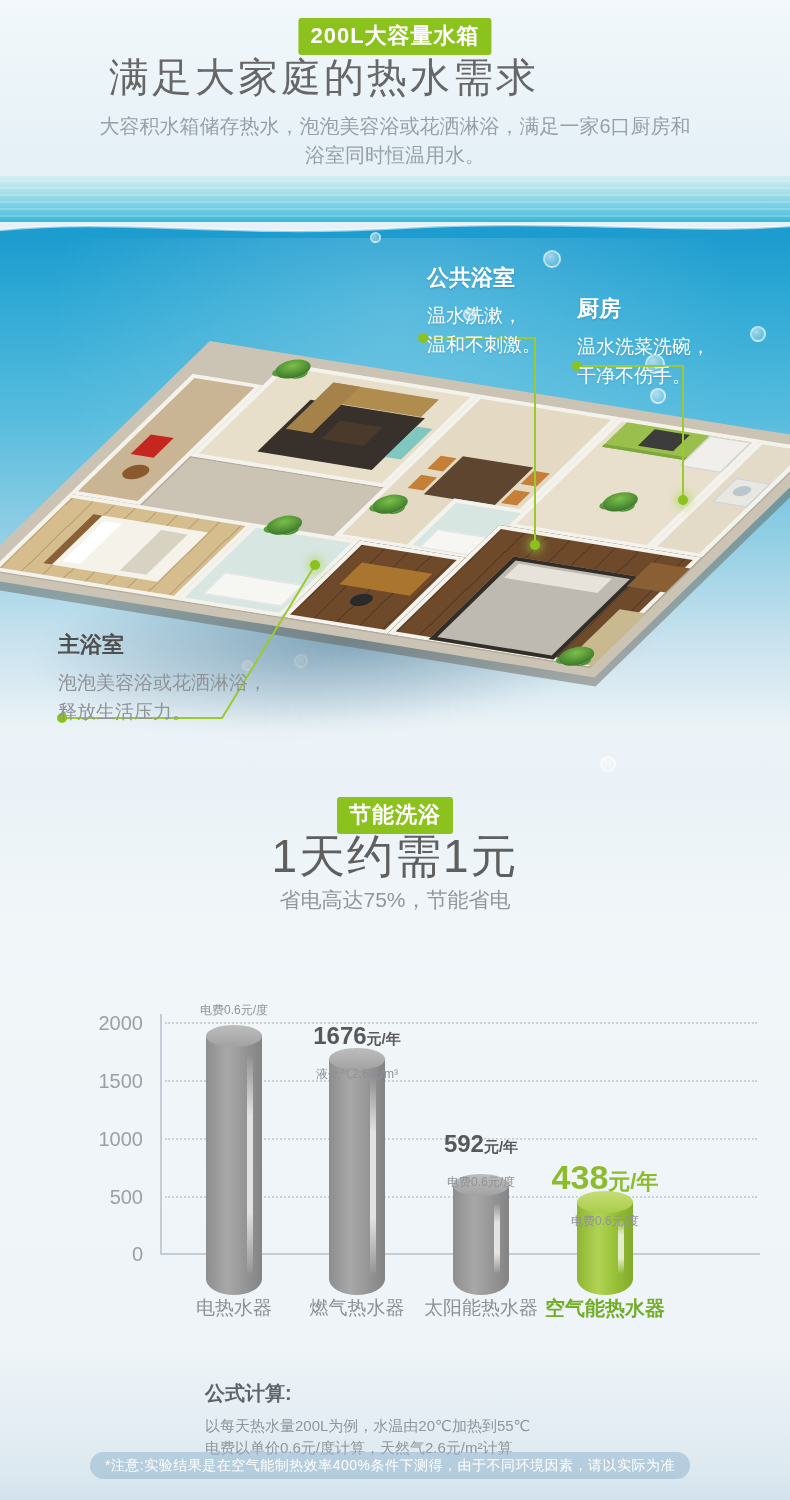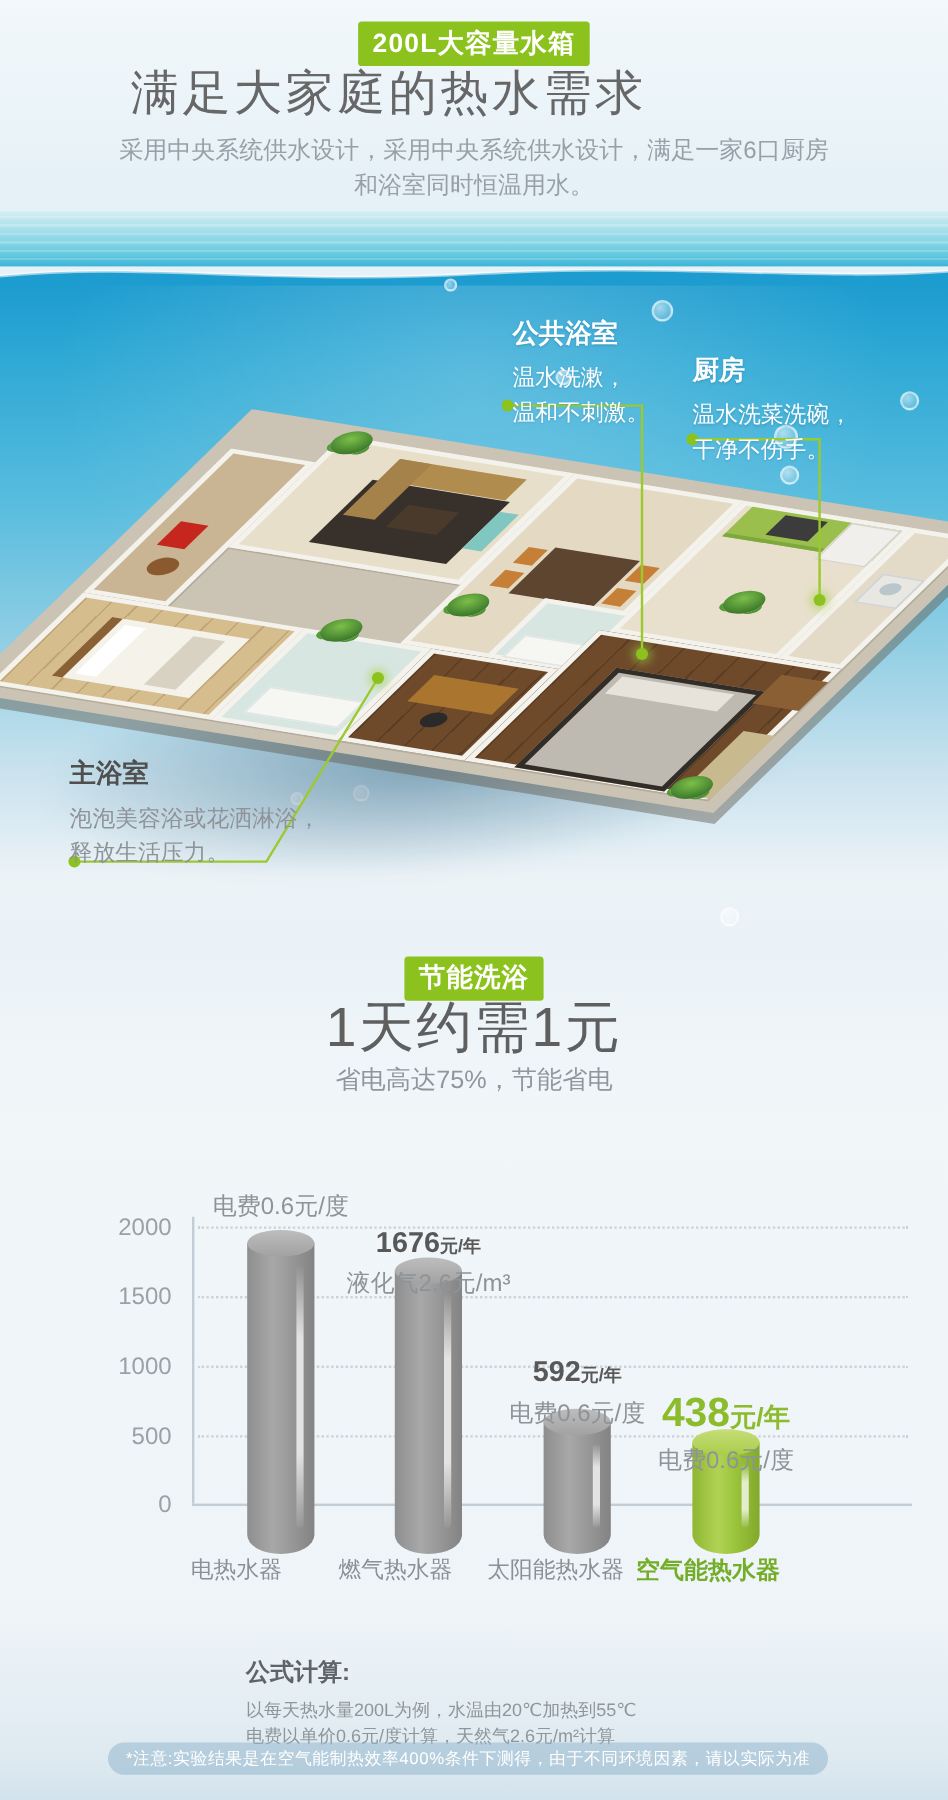--- a/index.html
+++ b/index.html
@@ -63,24 +63,24 @@
       border-radius:0 0 28px 28px / 0 0 16px 16px;}
   .cyl::before{content:"";position:absolute;top:-11px;left:0;right:0;height:22px;border-radius:50%;
       background:linear-gradient(180deg,#bdbdbd,#a2a2a2);}
   .cyl::after{content:"";position:absolute;top:18px;bottom:22px;right:9px;width:6px;border-radius:3px;
       background:linear-gradient(180deg,rgba(255,255,255,0),rgba(255,255,255,.75) 28%,rgba(255,255,255,.75) 72%,rgba(255,255,255,.05));}
   .bar-col.hl .cyl{background:linear-gradient(90deg,#8fb532 0%,#b1d355 38%,#9cc53c 62%,#82a92a 100%);}
   .bar-col.hl .cyl::before{background:linear-gradient(180deg,#c6dd78,#a8cd48);}
   .bar-label{position:absolute;width:200px;text-align:center;}
   .bl-value{color:#585858;font-size:24px;font-weight:bold;letter-spacing:0;}
   .bl-unit{color:#585858;font-size:15px;font-weight:bold;}
-  .bl-note{color:#8e9398;font-size:20px;margin-top:6px;}
+  .bl-note{color:#8e9398;font-size:12px;margin-top:16px;}
   .bar-label.hl .bl-value{color:#8cbb2b;font-size:34px;}
   .bar-label.hl .bl-unit{color:#8cbb2b;font-size:22px;}
-  .cat{position:absolute;top:295px;width:150px;color:#8a9095;font-size:19px;}
+  .cat{position:absolute;top:295px;width:150px;text-align:center;color:#8a9095;font-size:19px;}
   .cat.hl{color:#74ad28;font-weight:bold;font-size:20px;}
   
   .formula{position:absolute;left:205px;top:1380px;width:430px;}
   .fm-title{color:#5f6468;font-size:20px;font-weight:bold;margin-bottom:8px;}
   .fm-line{color:#8f969b;font-size:15px;line-height:1.45;}
   
   .footnote{position:absolute;left:90px;top:1452px;width:600px;height:27px;border-radius:14px;
       background:rgba(148,183,205,.55);color:#fff;font-size:14px;line-height:27px;text-align:center;
       letter-spacing:.5px;white-space:nowrap;}
 </style>
@@ -93,21 +93,21 @@
   <div class="sea-ripples"></div>
   <svg class="wave-svg" width="790" height="30" viewBox="0 0 790 30">
     <path d="M0,18 C120,6 230,26 400,16 C560,7 680,22 790,14 L790,30 L0,30 Z" fill="#1d9ccf"></path>
     <path d="M0,18 C120,6 230,26 400,16 C560,7 680,22 790,14" fill="none" stroke="rgba(255,255,255,.55)" stroke-width="2.5"></path>
   </svg>
   <div class="underwater"></div>
   <div class="underwater-light"></div>
 
   <div class="badge" style="top:18px;">200L大容量水箱</div>
   <div class="h-title" style="top:50px;">满足大家庭的热水需求</div>
-  <div class="h-desc" style="top:112px;">采用中央系统供水设计，采用中央系统供水设计，满足一家6口厨房和浴室同时恒温用水。</div>
+  <div class="h-desc" style="top:112px;">大容积水箱储存热水，泡泡美容浴或花洒淋浴，满足一家6口厨房和浴室同时恒温用水。</div>
 
   <div class="bubble" style="left:543px;top:250px;width:14px;height:14px;"></div>
   <div class="bubble" style="left:750px;top:326px;width:12px;height:12px;"></div>
   <div class="bubble" style="left:463px;top:308px;width:9px;height:9px;"></div>
   <div class="bubble" style="left:645px;top:354px;width:16px;height:16px;"></div>
   <div class="bubble" style="left:650px;top:388px;width:12px;height:12px;"></div>
   <div class="bubble" style="left:370px;top:232px;width:7px;height:7px;"></div>
   <div class="bubble" style="left:228px;top:452px;width:8px;height:8px;"></div>
   <div class="bubble" style="left:294px;top:654px;width:10px;height:10px;"></div>
   <div class="bubble" style="left:242px;top:660px;width:7px;height:7px;"></div>

